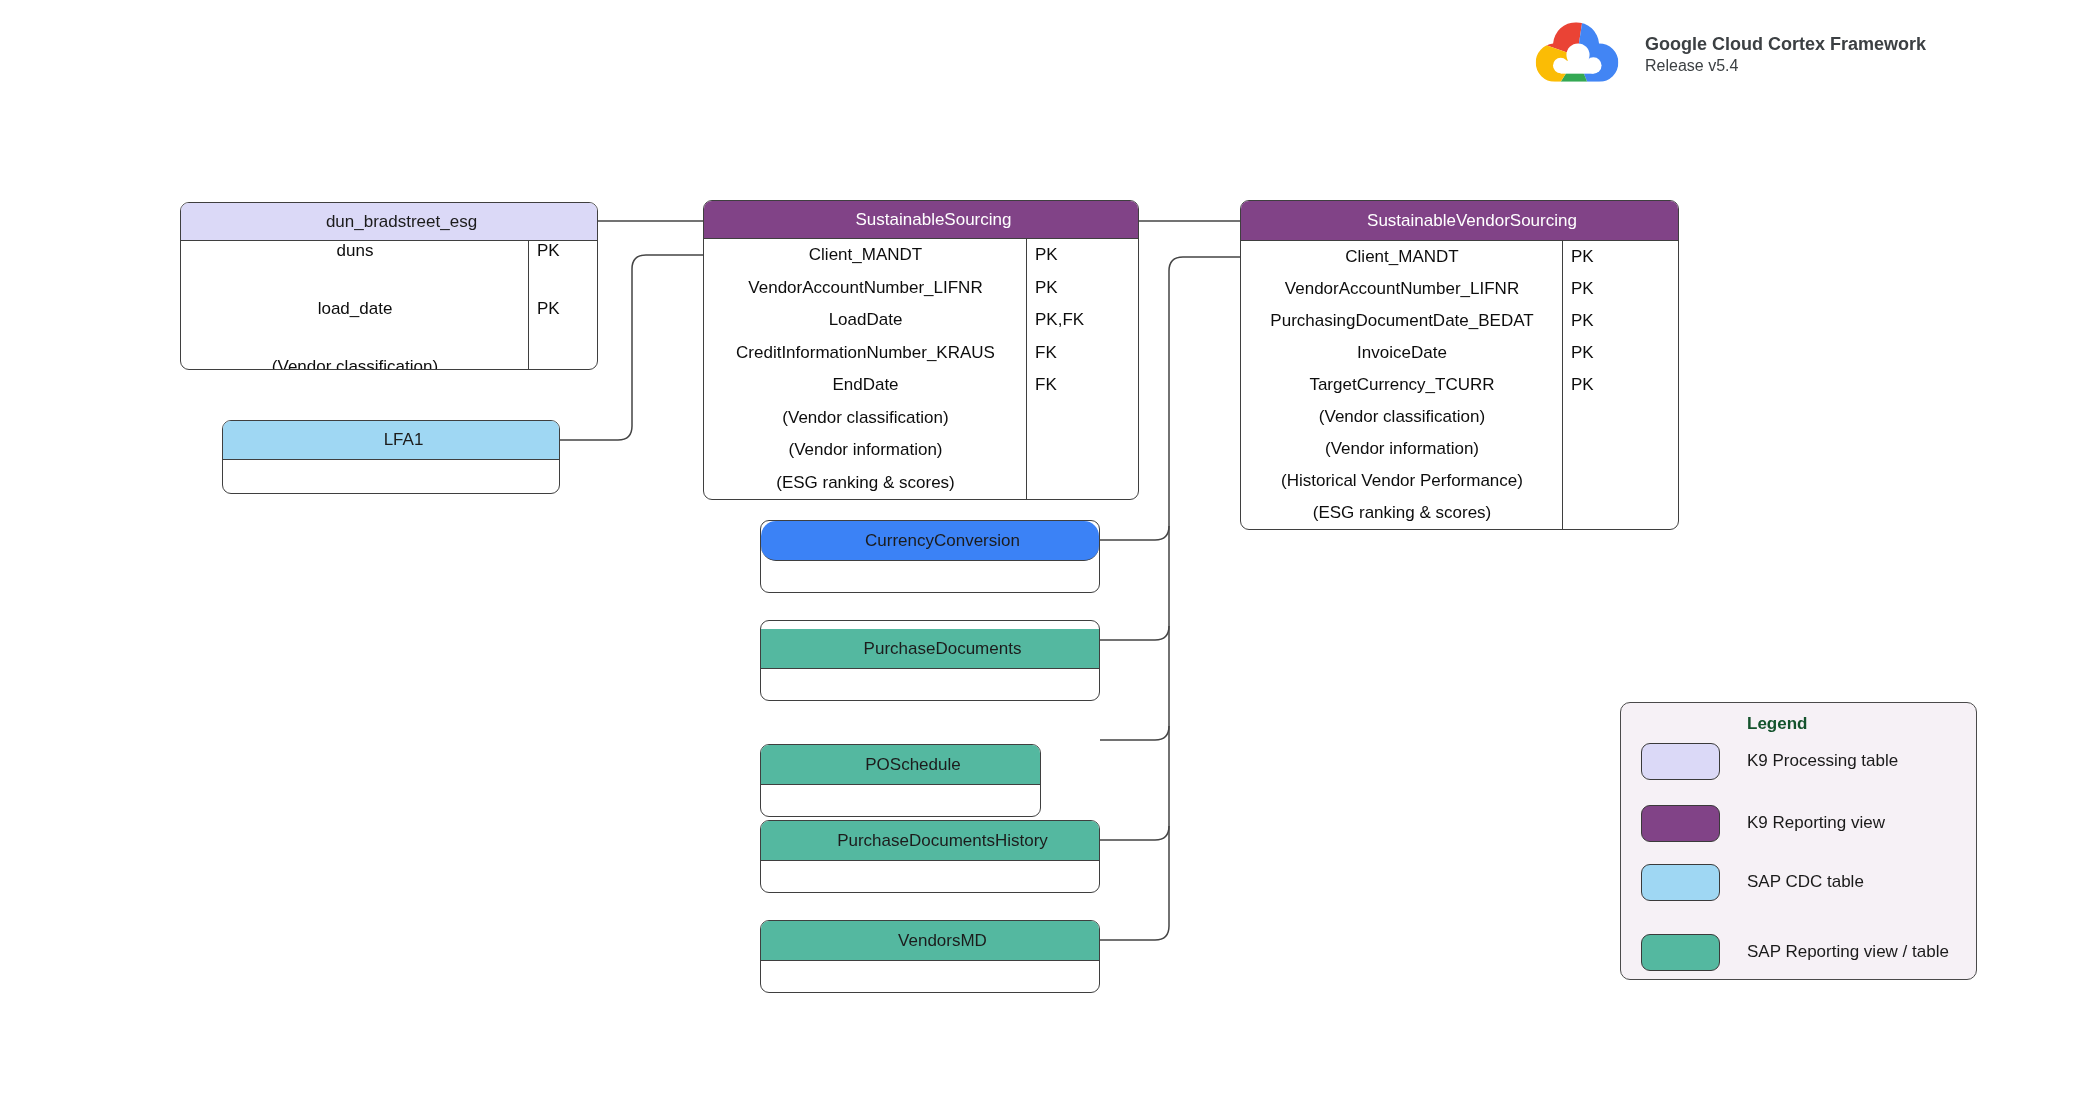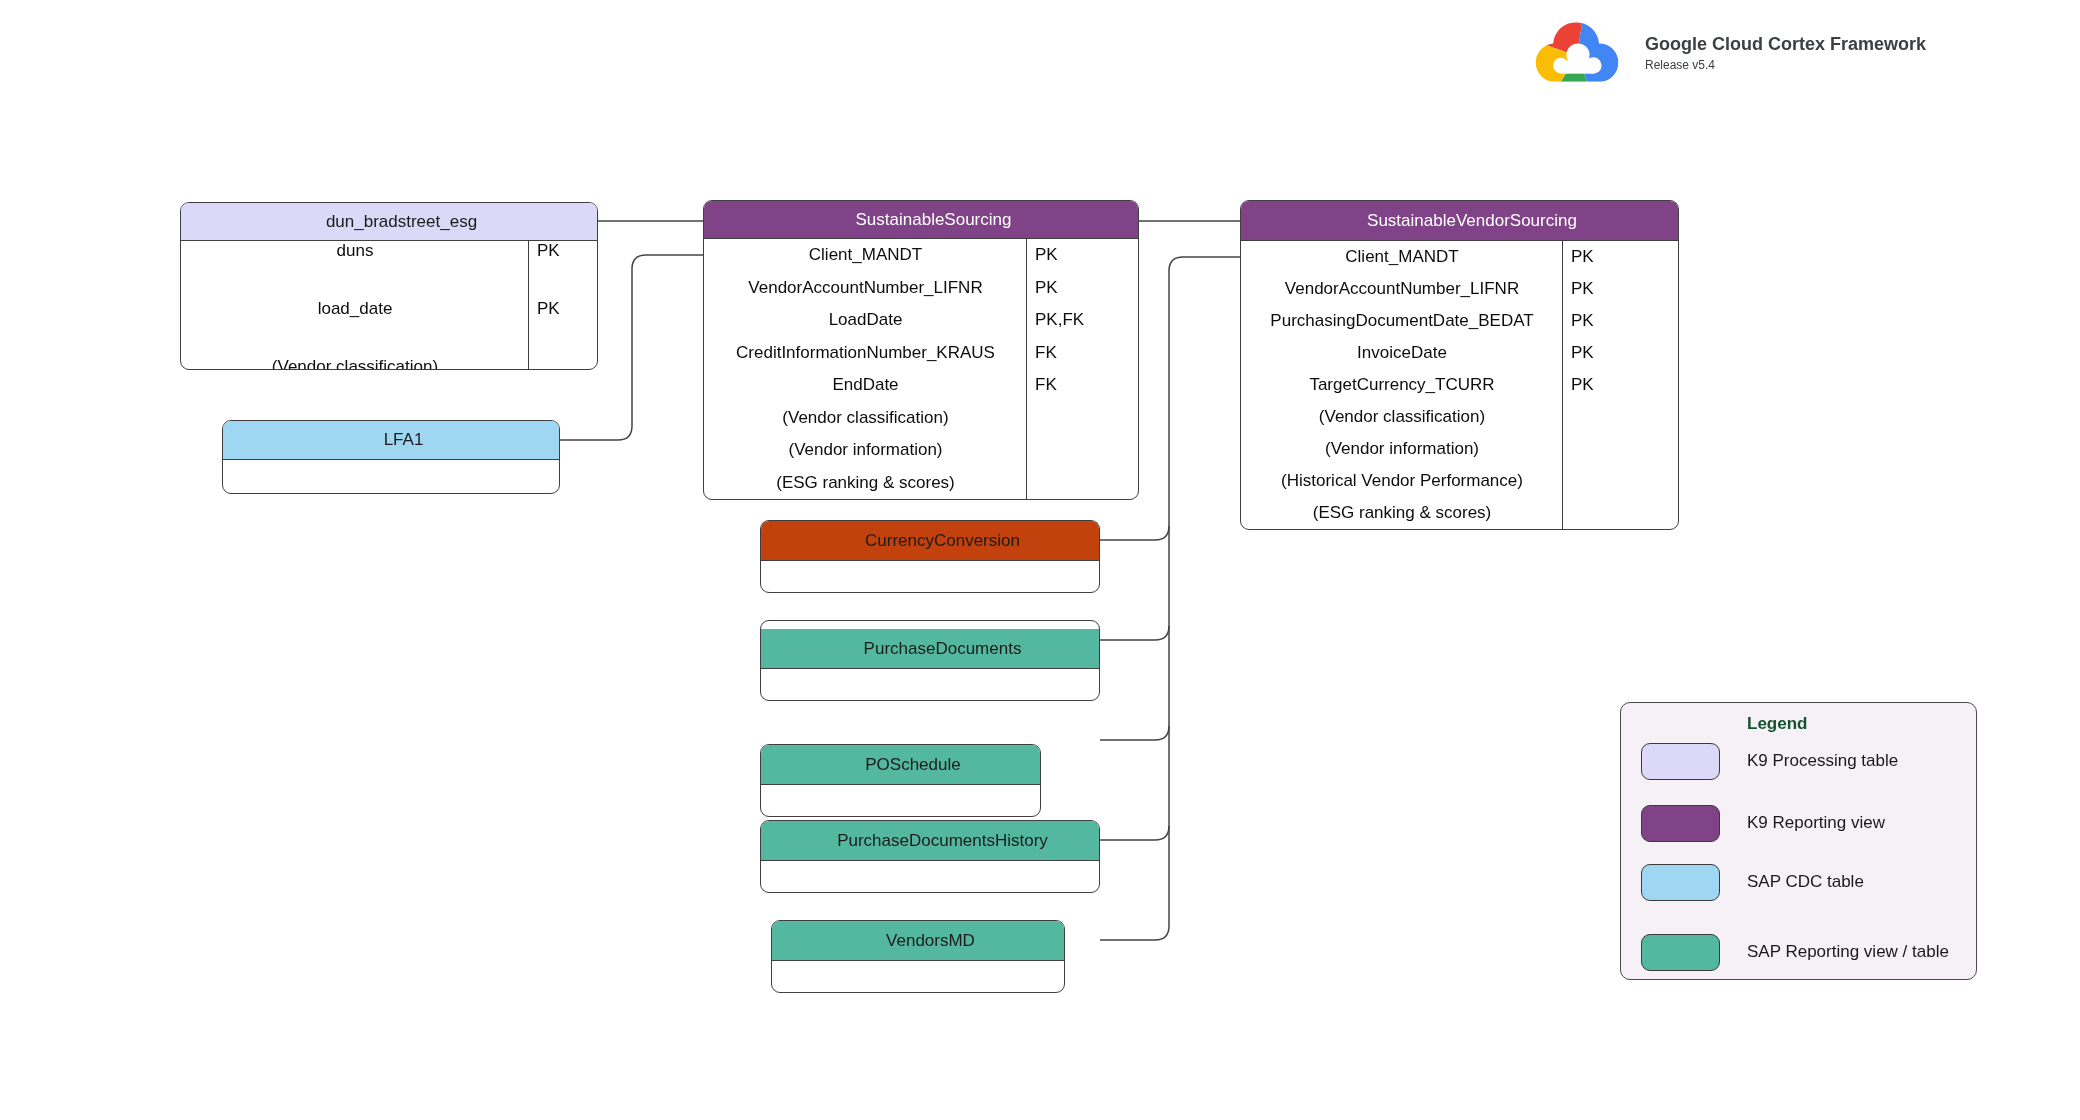--- a/index.html
+++ b/index.html
@@ -27,21 +27,21 @@
     content:"";position:absolute;top:0;bottom:0;right:var(--keyw);
     width:1px;background:#3f3f3f;
   }
   .trow{flex:1;display:flex;align-items:center;}
   .rname{flex:1;text-align:center;}
   .rkey{width:var(--keyw);box-sizing:border-box;padding-left:8px;}
   
   .brand-logo{position:absolute;left:1528px;top:12px;}
   .brand-text{position:absolute;left:1645px;top:33px;color:#3c4043;}
   .brand-title{font-size:18px;font-weight:bold;line-height:22px;}
-  .brand-release{font-size:12px;line-height:21px;}
+  .brand-release{font-size:16px;line-height:21px;}
   
   .legend{
     position:absolute;left:1620px;top:702px;width:357px;height:278px;
     background:#f6f1f6;border:1px solid #4a4a4a;border-radius:10px;box-sizing:border-box;
   }
   .legend-title{position:absolute;left:126px;top:11px;font-size:17px;font-weight:bold;color:#14532d;}
   .lg-swatch{position:absolute;left:20px;width:79px;height:37px;border:1px solid #3a3a3a;border-radius:9px;box-sizing:border-box;}
   .lg-label{position:absolute;left:126px;font-size:17px;color:#1a1a1a;line-height:22px;}
 </style>
 </head>
@@ -196,21 +196,21 @@
   </div>
 
   <div class="table" style="left:222px;top:420px;width:338px;--headh:39px;">
     <div class="thead" style="background: rgb(159, 215, 243);">
       <span>LFA1</span>
     </div>
     <div class="tbody" style="height:33px;"></div>
   </div>
 
   <div class="table" style="left:760px;top:520px;width:340px;--headh:40px;">
-    <div class="thead" style="background: #c2410c;">
+    <div class="thead" style="background: #3b82f6; border-radius: 15px;">
       <span>CurrencyConversion</span>
     </div>
     <div class="tbody" style="height:31px;"></div>
   </div>
 
   <div class="table" style="left:760px;top:620px;width:340px;--headh:40px;">
     <div class="thead" style="background: rgb(84, 184, 160); margin-top: 8px;">
       <span>PurchaseDocuments</span>
     </div>
     <div class="tbody" style="height:31px;"></div>
@@ -223,21 +223,21 @@
     <div class="tbody" style="height:31px;"></div>
   </div>
 
   <div class="table" style="left:760px;top:820px;width:340px;--headh:40px;">
     <div class="thead" style="background: rgb(84, 184, 160);">
       <span>PurchaseDocumentsHistory</span>
     </div>
     <div class="tbody" style="height:31px;"></div>
   </div>
 
-  <div class="table" style="left:760px;top:920px;width:294px;margin-left:11px;--headh:40px;">
+  <div class="table" style="left:760px;top:920px;width:340px;--headh:40px;">
     <div class="thead" style="background: rgb(84, 184, 160);">
       <span>VendorsMD</span>
     </div>
     <div class="tbody" style="height:31px;"></div>
   </div>
 
   <div class="legend">
     <div class="legend-title">Legend</div>
 
     <div class="lg-swatch" style="top: 40px; background: rgb(219, 217, 247);"></div>

